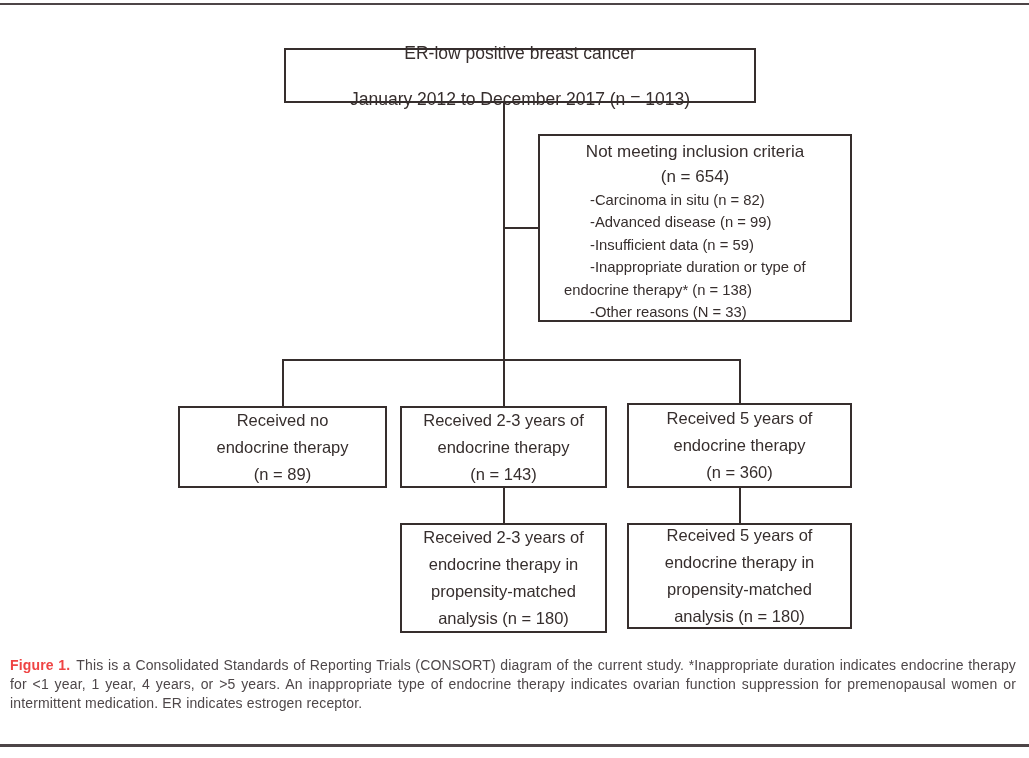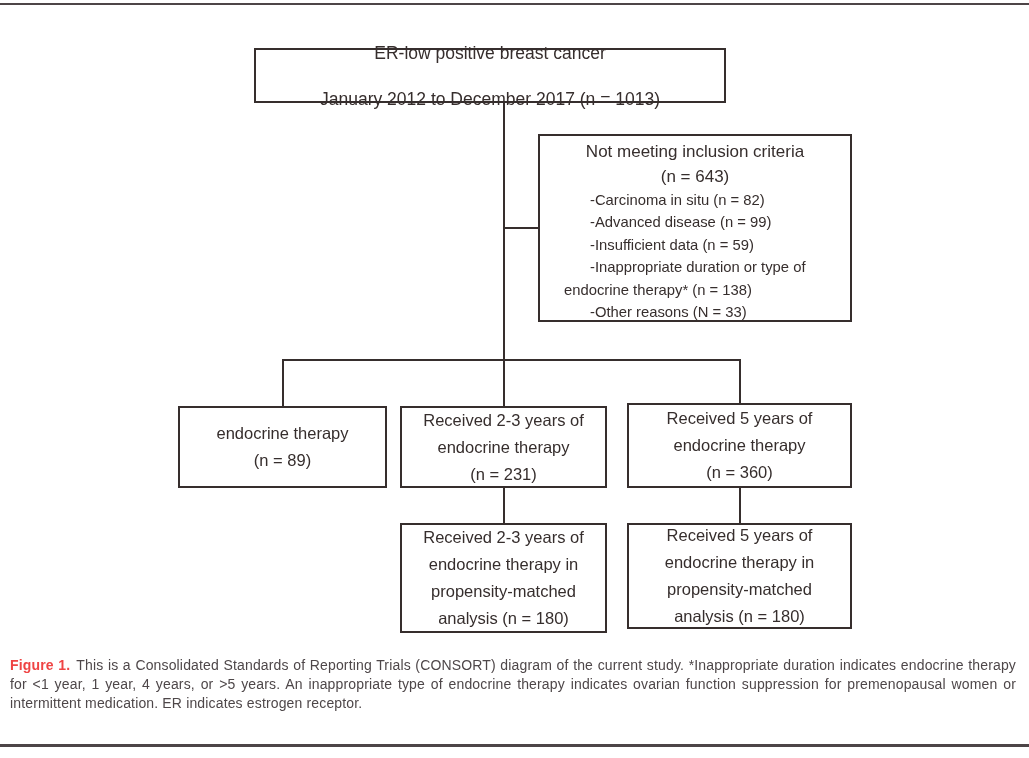--- a/index.html
+++ b/index.html
@@ -36,21 +36,21 @@
     box-sizing: border-box;
     border: 2px solid #362e2d;
     background: #ffffff;
     color: #362e2d;
     display: flex;
     flex-direction: column;
     justify-content: center;
     text-align: center;
   }
   .box-top {
-    left: 254px; top: 48px; width: 472px; height: 55px;
+    left: 284px; top: 48px; width: 472px; height: 55px;
     font-size: 17.5px; line-height: 26px; gap: 20px;
   }
   .box-exclusion {
     left: 538px; top: 134px; width: 314px; height: 188px;
     justify-content: flex-start;
     padding: 3px 5px 1px 5px;
   }
   .box-exclusion .excl-title,
   .box-exclusion .excl-count {
     font-size: 17px; line-height: 25px; text-align: center;
@@ -104,37 +104,38 @@
     <div class="connector" style="left:503px; top:488px; width:2px; height:35px;"></div>
     <div class="connector" style="left:739px; top:488px; width:2px; height:35px;"></div>
 
     <div class="box box-top">
       <div>ER-low positive breast cancer</div>
       <div>January 2012 to December 2017 (n = 1013)</div>
     </div>
 
     <div class="box box-exclusion">
       <div class="excl-title">Not meeting inclusion criteria</div>
-      <div class="excl-count">(n = 643)</div>
+      <div class="excl-count">(n = 654)</div>
       <div class="excl-item">-Carcinoma in situ (n = 82)</div>
       <div class="excl-item">-Advanced disease (n = 99)</div>
       <div class="excl-item">-Insufficient data (n = 59)</div>
       <div class="excl-item">-Inappropriate duration or type of endocrine therapy* (n = 138)</div>
       <div class="excl-item">-Other reasons (N = 33)</div>
     </div>
 
     <div class="box box-arm box-arm-1">
+      <div>Received no</div>
       <div>endocrine therapy</div>
       <div>(n = 89)</div>
     </div>
 
     <div class="box box-arm box-arm-2">
       <div>Received 2-3 years of</div>
       <div>endocrine therapy</div>
-      <div>(n = 231)</div>
+      <div>(n = 143)</div>
     </div>
 
     <div class="box box-arm box-arm-3">
       <div>Received 5 years of</div>
       <div>endocrine therapy</div>
       <div>(n = 360)</div>
     </div>
 
     <div class="box box-arm box-match-2">
       <div>Received 2-3 years of</div>

